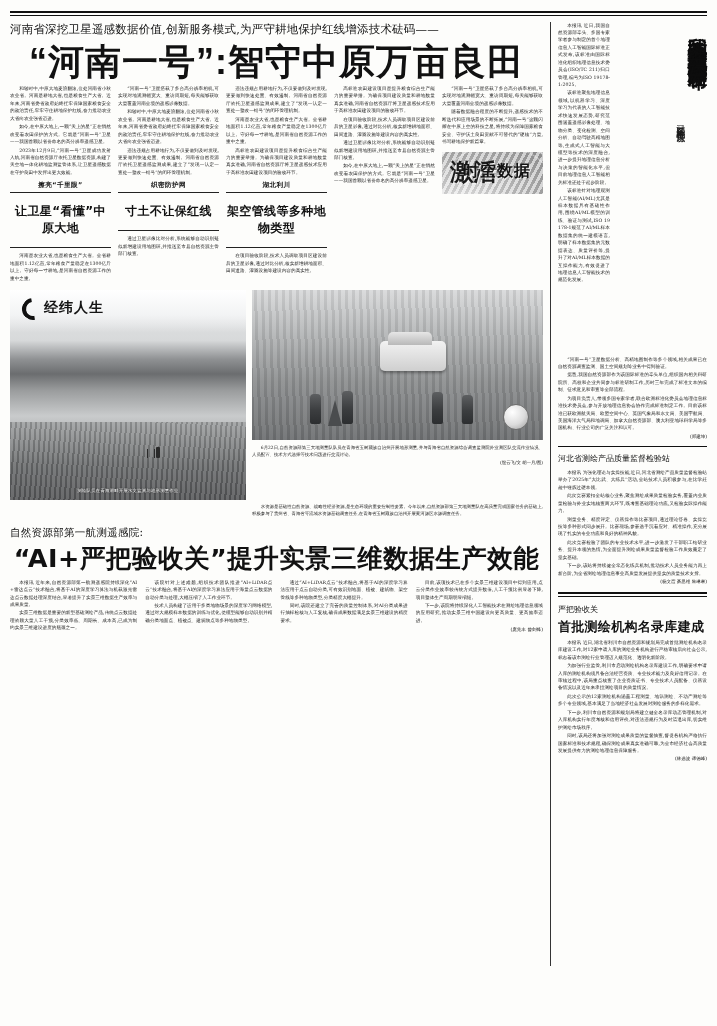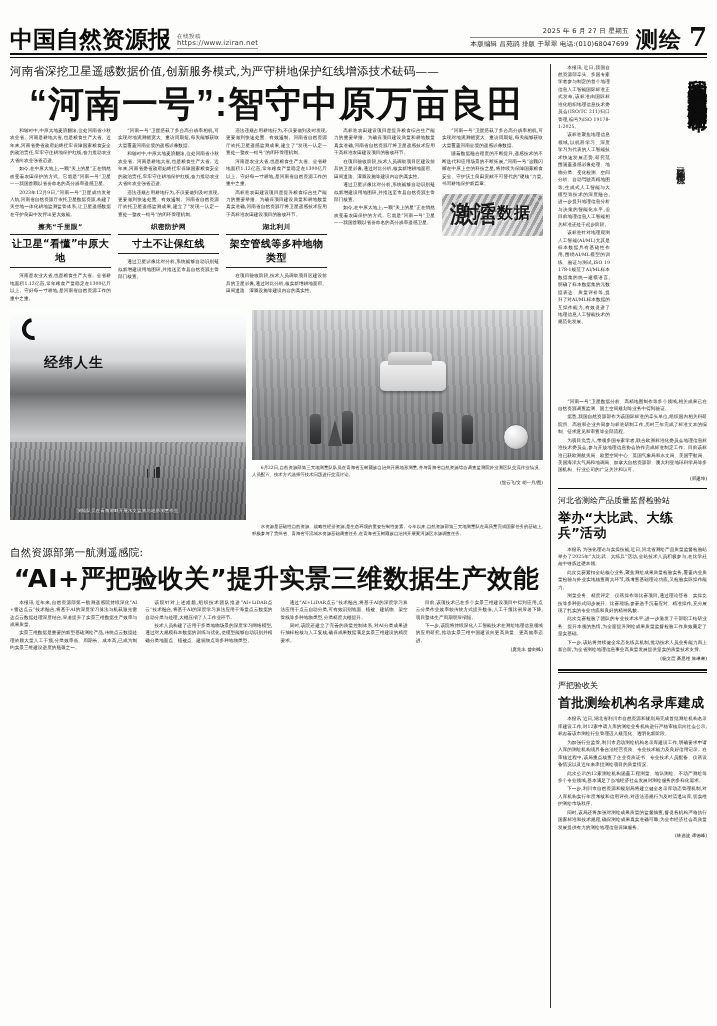--- a/index.html
+++ b/index.html
@@ -60,22 +60,22 @@
   .col { flex:1; min-width:0; }
   .ptext {
     font-family:"DejaVu Serif","Liberation Serif",serif;
     font-size:4.6px; line-height:1.62; text-align:justify; color:#1a1a1a;
     word-break:break-all; letter-spacing:.05px;
   }
   .ptext p { margin:0 0 1px 0; text-indent:2em; }
 
   .subhead { margin:5px 0 4px 0; text-align:center; }
   .subhead .s1 { font-size:6.6px; font-weight:700; letter-spacing:.4px; padding-bottom:2px; }
-  .subhead .s2 { font-size:10px; font-weight:700; letter-spacing:.4px;
-                 border-top:.6px solid #222; border-bottom:.6px solid #222; padding:2px 0; }
+  .subhead .s2 { font-size:12px; font-weight:700; letter-spacing:.4px;
+                 border-top:.6px solid #222; border-bottom:.6px solid #222; padding:10px 0; }
 
   
   .banner-graphic {
     margin-top:6px; height:42px; position:relative; overflow:hidden;
     background:
       repeating-linear-gradient(118deg, rgba(255,255,255,.55) 0 3px, rgba(0,0,0,.05) 3px 6px),
       radial-gradient(ellipse at 20% 120%, #e9e9e9 0%, #bfbfbf 45%, #8f8f8f 100%);
     border:0;
     text-align:center;
   }
@@ -118,21 +118,21 @@
     background: linear-gradient(180deg,#ffffff 0%, #f2f3f4 60%, rgba(242,243,244,0) 100%);
   }
   .ph-lake .jw-arc {
     position:absolute; left:12px; top:8px; width:22px; height:22px;
     border-radius:50%; border:4px solid #111; border-right-color:transparent; border-top-color:transparent;
     transform:rotate(35deg);
   }
   .ph-lake .jw-text {
     position:absolute; left:34px; top:9px;
     font-family:Liberation Serif, serif; font-weight:700;
-    font-size:14px; color:#151515; letter-spacing:1px;margin-top:35px;
+    font-size:14px; color:#151515; letter-spacing:1px;
   }
   .ph-lake .shore {
     position:absolute; left:0; bottom:0; width:100%; height:78px;
     background:
       repeating-linear-gradient(95deg, rgba(0,0,0,.14) 0 2px, rgba(255,255,255,.10) 2px 5px),
       linear-gradient(180deg,#9fa1a2 0%, #6d6f70 55%, #58595b 100%);
   }
   .ph-lake .figure {
     position:absolute; left:62%; bottom:42px; width:4px; height:11px; background:#2a2a2a; border-radius:1px;
   }
@@ -227,37 +227,20 @@
   }
   .side-body { margin-top:5px; }
   .side-credit { text-align:right; font-size:4.5px; margin-top:2px;
     font-family:"DejaVu Serif","Liberation Serif",serif; }
 </style>
 </head>
 <body>
 
 <div class="page">
 
-  <div class="masthead">
-    <div class="mh-left">
-      <div class="paper-name">中国自然资源报</div>
-      <div class="mh-site">
-        <div class="t1">在线投稿</div>
-        <div class="t2">https://www.iziran.net</div>
-      </div>
-    </div>
-    <div class="mh-right">
-      <div class="mh-meta">
-        <div class="mh-date">2025 年 6 月 27 日  星期五</div>
-        <div class="mh-credit">本版编辑  吕苑鹃   排版   于翠翠   电话:(010)68047699</div>
-      </div>
-      <div class="mh-section">测绘</div>
-      <div class="mh-pagenum">7</div>
-    </div>
-  </div>
   <div class="rule-thick"></div>
   <div class="rule-thin"></div>
 
   <div class="body-grid">
 
     <div class="main-col">
 
       <div class="kicker">河南省深挖卫星遥感数据价值,创新服务模式,为严守耕地保护红线增添技术砝码——</div>
       <div class="headline-main">“河南一号”:智守中原万亩良田</div>
 
@@ -418,21 +401,20 @@
         <p>“河南一号”卫星数据分析、高精地图制作等多个领域,相关成果已在自然资源调查监测、国土空间规划等业务中得到验证。</p>
         <p>据悉,我国自然资源部作为该国际标准的牵头单位,组织国内相关科研院所、高校和企业共同参与标准研制工作,历时三年完成了标准文本的编制、征求意见和审查等全部流程。</p>
         <p>为项目负责人,带领多国专家学者,联合欧洲标准化委员会地理信息标准技术委员会,参与开放地理信息协会协作完成标准制定工作。目前该标准已获欧洲航天局、欧盟空间中心、英国气象局和水文局、美国宇航局、美国海洋大气局和地调局、加拿大自然资源部、澳大利亚地球科学局等多国机构、行业公司的广泛关注和认可。</p>
       </div>
       <div class="side-credit">(郑建坤)</div>
 
       <div class="side-rule"></div>
 
       <div>
         <div class="side-kicker">河北省测绘产品质量监督检验站</div>
-        <div class="side-head">举办“大比武、大练兵”活动</div>
         <div class="ptext side-body">
           <p>本报讯 为强化理论与实操技能,近日,河北省测绘产品质量监督检验站举办了2025年“大比武、大练兵”活动,全站技术人员积极参与,在比学赶超中锤炼过硬本领。</p>
           <p>此次竞赛紧扣全站核心业务,聚焦测绘成果质量检验实务,覆盖内业质量检验与外业实地核查两大环节,既考查基础理论功底,又检验实际操作能力。</p>
           <p>测量业务、精度评定、仪器操作等比赛项目,通过理论答卷、实操竞技等多种形式同步展开。比赛现场,参赛选手沉着应对、精准操作,充分展现了扎实的专业功底和良好的精神风貌。</p>
           <p>此次竞赛检验了团队的专业技术水平,进一步激发了干部职工钻研业务、提升本领的热情,为全面提升测绘成果质量监督检验工作质效奠定了坚实基础。</p>
           <p>下一步,该站将持续健全常态化练兵机制,推动技术人员业务能力再上新台阶,为全省测绘地理信息事业高质量发展提供坚实的质量技术支撑。</p>
         </div>
         <div class="side-credit">(杨文霞 聂思维 朱琳琳)</div>
       </div>
 

